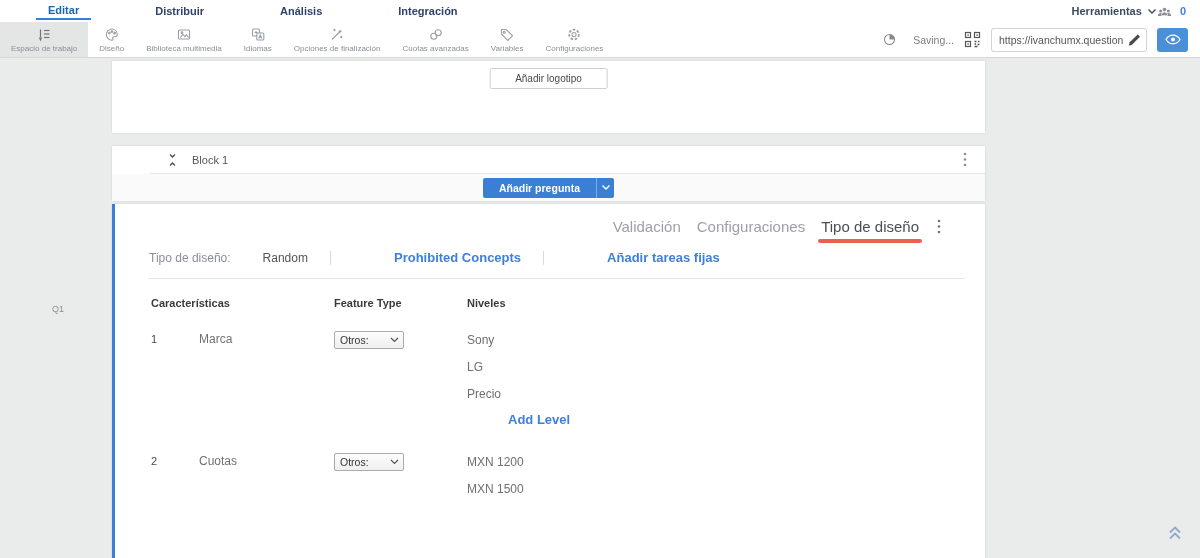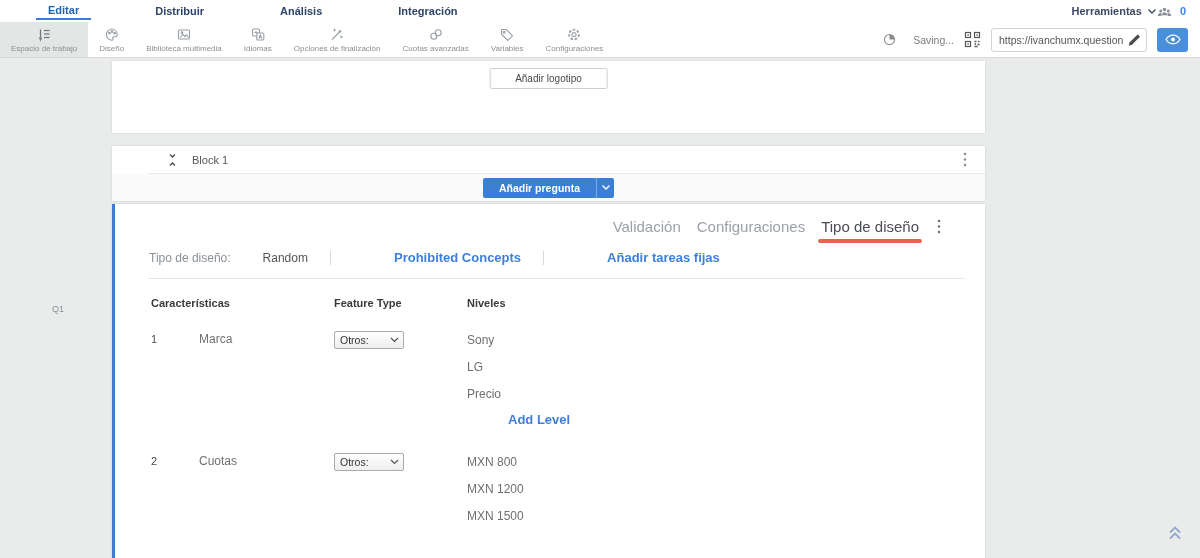--- a/index.html
+++ b/index.html
@@ -337,21 +337,20 @@
               <div class="select">
                 <span>Otros:</span>
                 <span>
                   <svg width="9" height="6" viewBox="0 0 9 6">
                       <path d="M1 1l3.5 3.5L8 1" fill="none" stroke="#555" stroke-width="1.2"></path>
                     </svg>
                 </span>
               </div>
             </div>
             <div class="col-levels">
-              <div class="level">MXN 800</div>
               <div class="level">MXN 1200</div>
               <div class="level">MXN 1500</div>
 
             </div>
           </div>
         </div>
       </section>
     </div>
 
     <div class="scroll-top">

